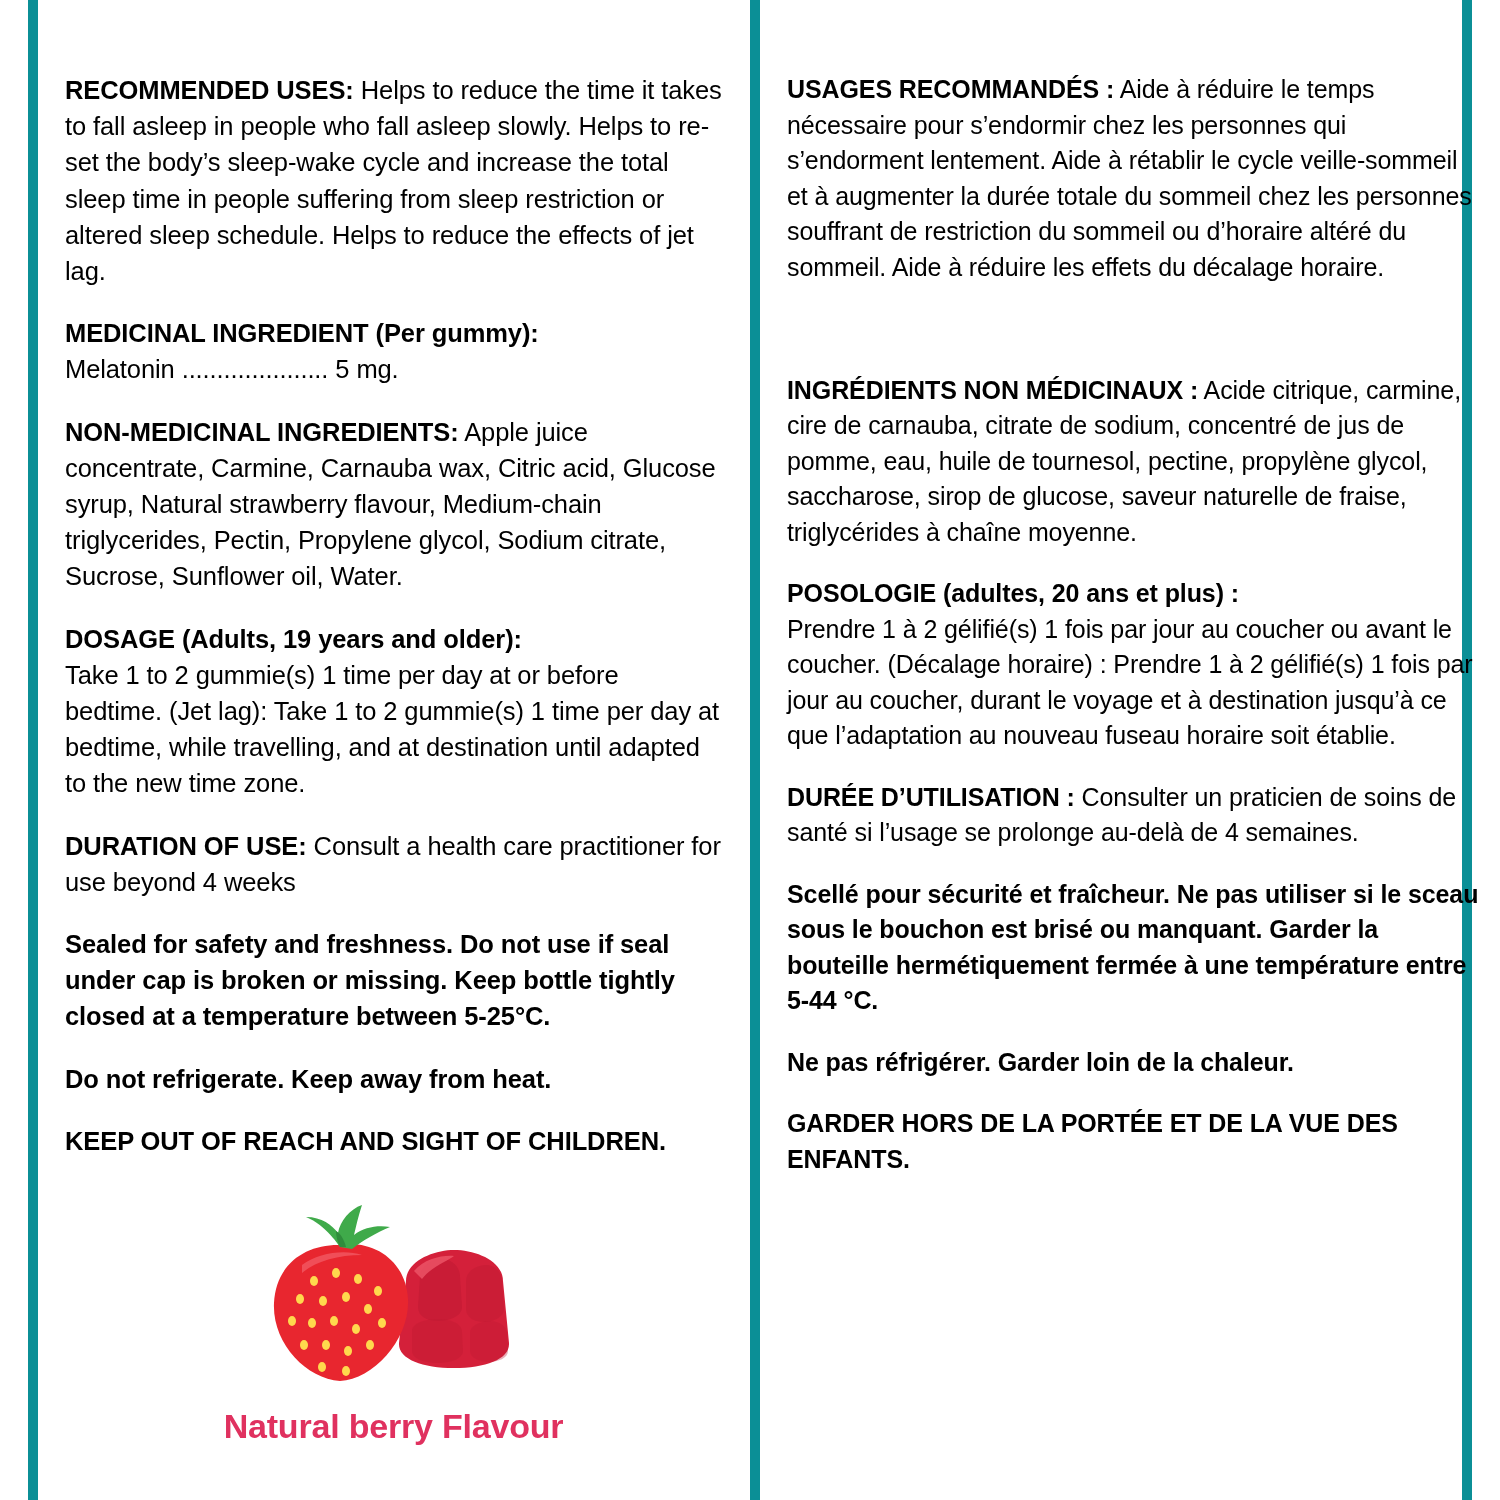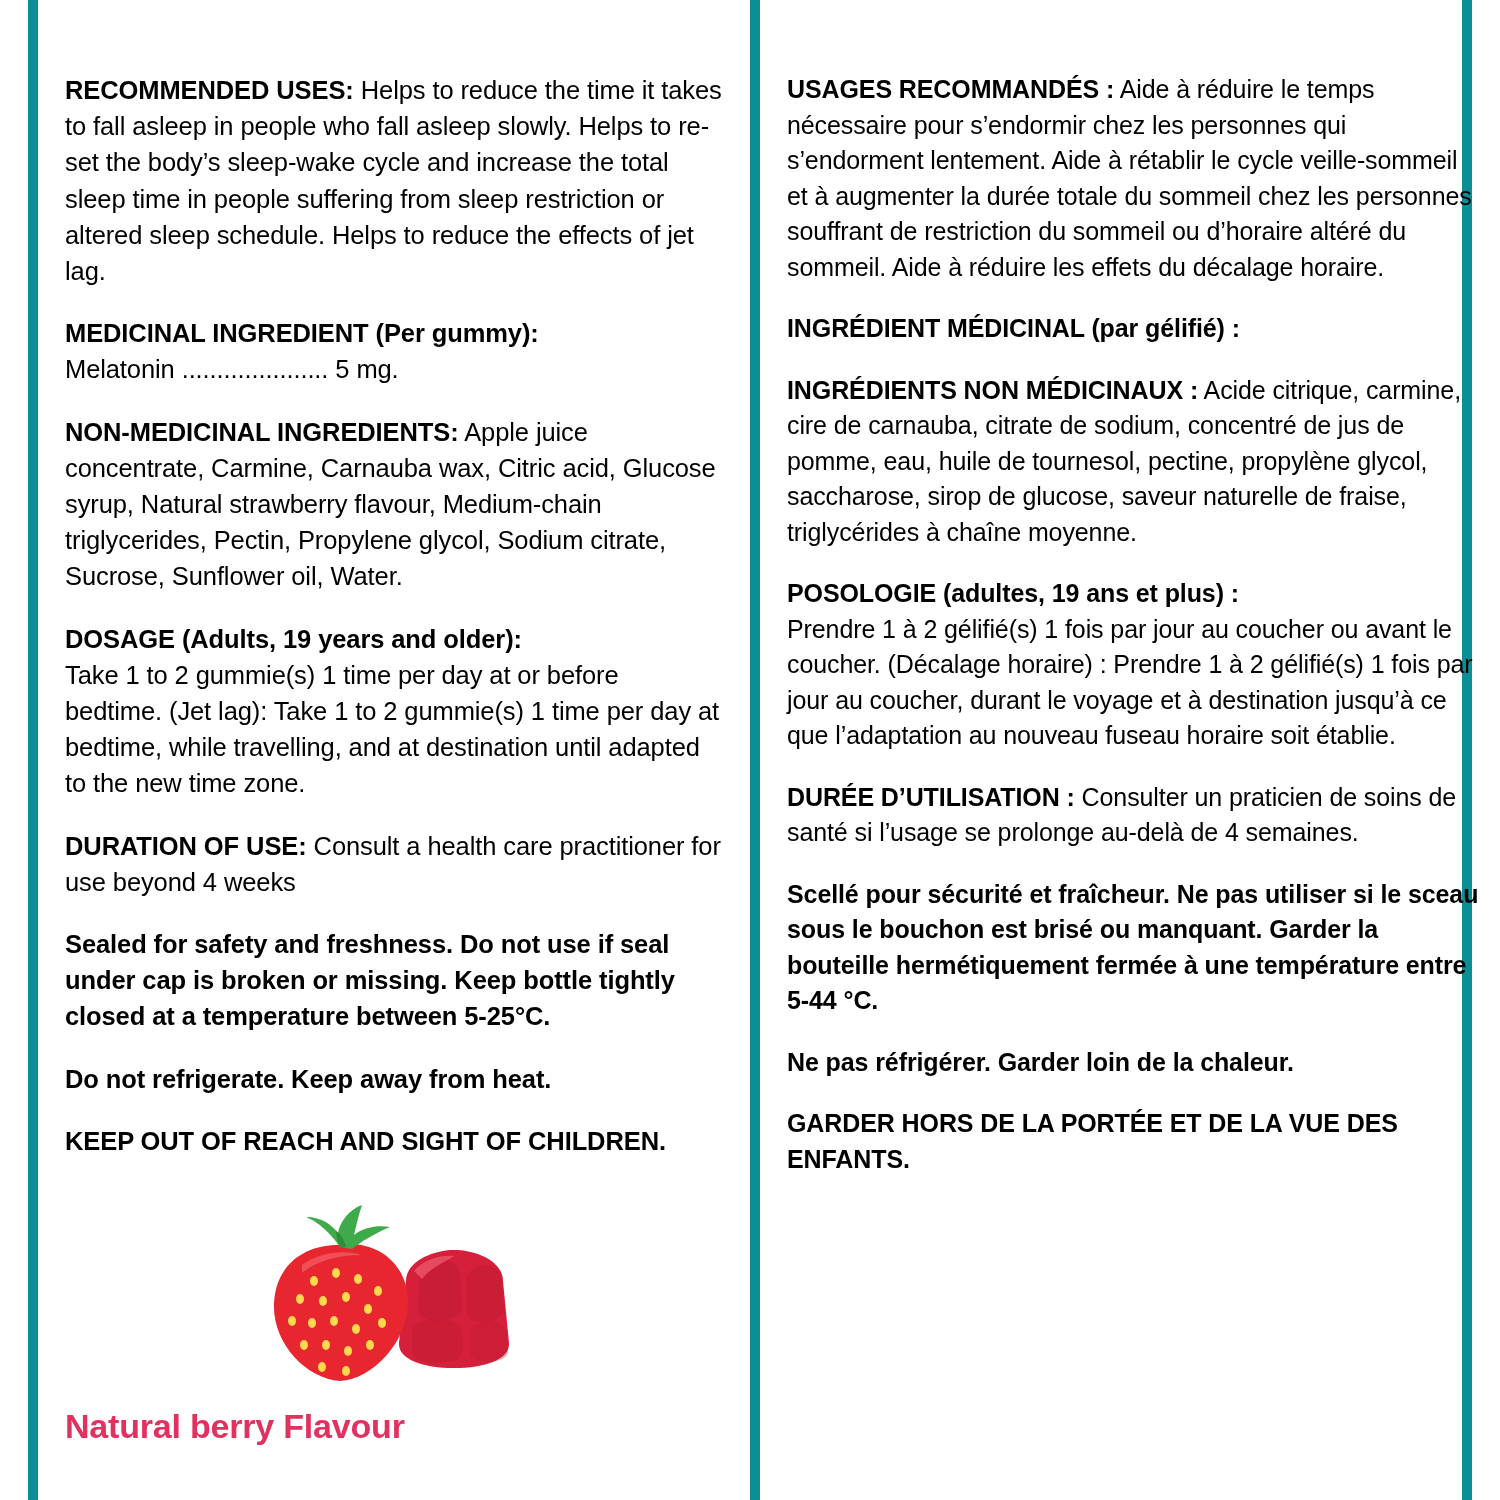--- a/index.html
+++ b/index.html
@@ -70,20 +70,21 @@
   .hd {
     font-weight: bold;
   }
   .allbold {
     font-weight: bold;
   }
 
   
   .flavour {
     margin-top: 42px;
+    text-align: center;
   }
   .fruit {
     position: relative;
     width: 280px;
     height: 185px;
     margin: 0 auto 18px auto;
   }
   .gummy {
     position: absolute;
     left: 136px;
@@ -175,25 +176,25 @@
         </div>
         <div class="flavour-line">Natural berry Flavour</div>
       </div>
 
     </div>
 
     <div class="col col-fr">
 
       <p class="block"><span class="hd">USAGES RECOMMANDÉS :</span><span> Aide à réduire le temps nécessaire pour s’endormir chez les personnes qui s’endorment lentement. Aide à rétablir le cycle veille-sommeil et à augmenter la durée totale du sommeil chez les personnes souffrant de restriction du sommeil ou d’horaire altéré du sommeil. Aide à réduire les effets du décalage horaire.</span></p>
 
-      <p class="block"><span class="hd">INGRÉDIENT MÉDICINAL (par gélifié) :</span><br></p>
+      <p class="block"><br></p>
 
       <p class="block"><span class="hd">INGRÉDIENTS NON MÉDICINAUX :</span><span> Acide citrique, carmine, cire de carnauba, citrate de sodium, concentré de jus de pomme, eau, huile de tournesol, pectine,  propylène glycol, saccharose, sirop de glucose, saveur naturelle de fraise, triglycérides à chaîne moyenne.</span></p>
 
-      <p class="block"><span class="hd">POSOLOGIE (adultes, 19 ans et plus) :</span><br><span>Prendre 1 à 2 gélifié(s) 1 fois par jour au coucher ou avant le coucher. (Décalage horaire) : Prendre 1 à 2 gélifié(s) 1 fois par jour au coucher, durant le voyage et à destination jusqu’à ce que l’adaptation au nouveau fuseau horaire soit établie.</span></p>
+      <p class="block"><span class="hd">POSOLOGIE (adultes, 20 ans et plus) :</span><br><span>Prendre 1 à 2 gélifié(s) 1 fois par jour au coucher ou avant le coucher. (Décalage horaire) : Prendre 1 à 2 gélifié(s) 1 fois par jour au coucher, durant le voyage et à destination jusqu’à ce que l’adaptation au nouveau fuseau horaire soit établie.</span></p>
 
       <p class="block"><span class="hd">DURÉE D’UTILISATION :</span><span> Consulter un praticien de soins de santé si l’usage se prolonge au-delà de 4 semaines.</span></p>
 
       <p class="block allbold">Scellé pour sécurité et fraîcheur. Ne pas utiliser si le sceau sous le bouchon est brisé ou manquant. Garder la bouteille hermétiquement fermée à une température entre 5-44 °C.</p>
 
       <p class="block allbold">Ne pas réfrigérer. Garder loin de la chaleur.</p>
 
       <p class="block allbold">GARDER HORS DE LA PORTÉE ET DE LA VUE DES ENFANTS.</p>
 
     </div>

